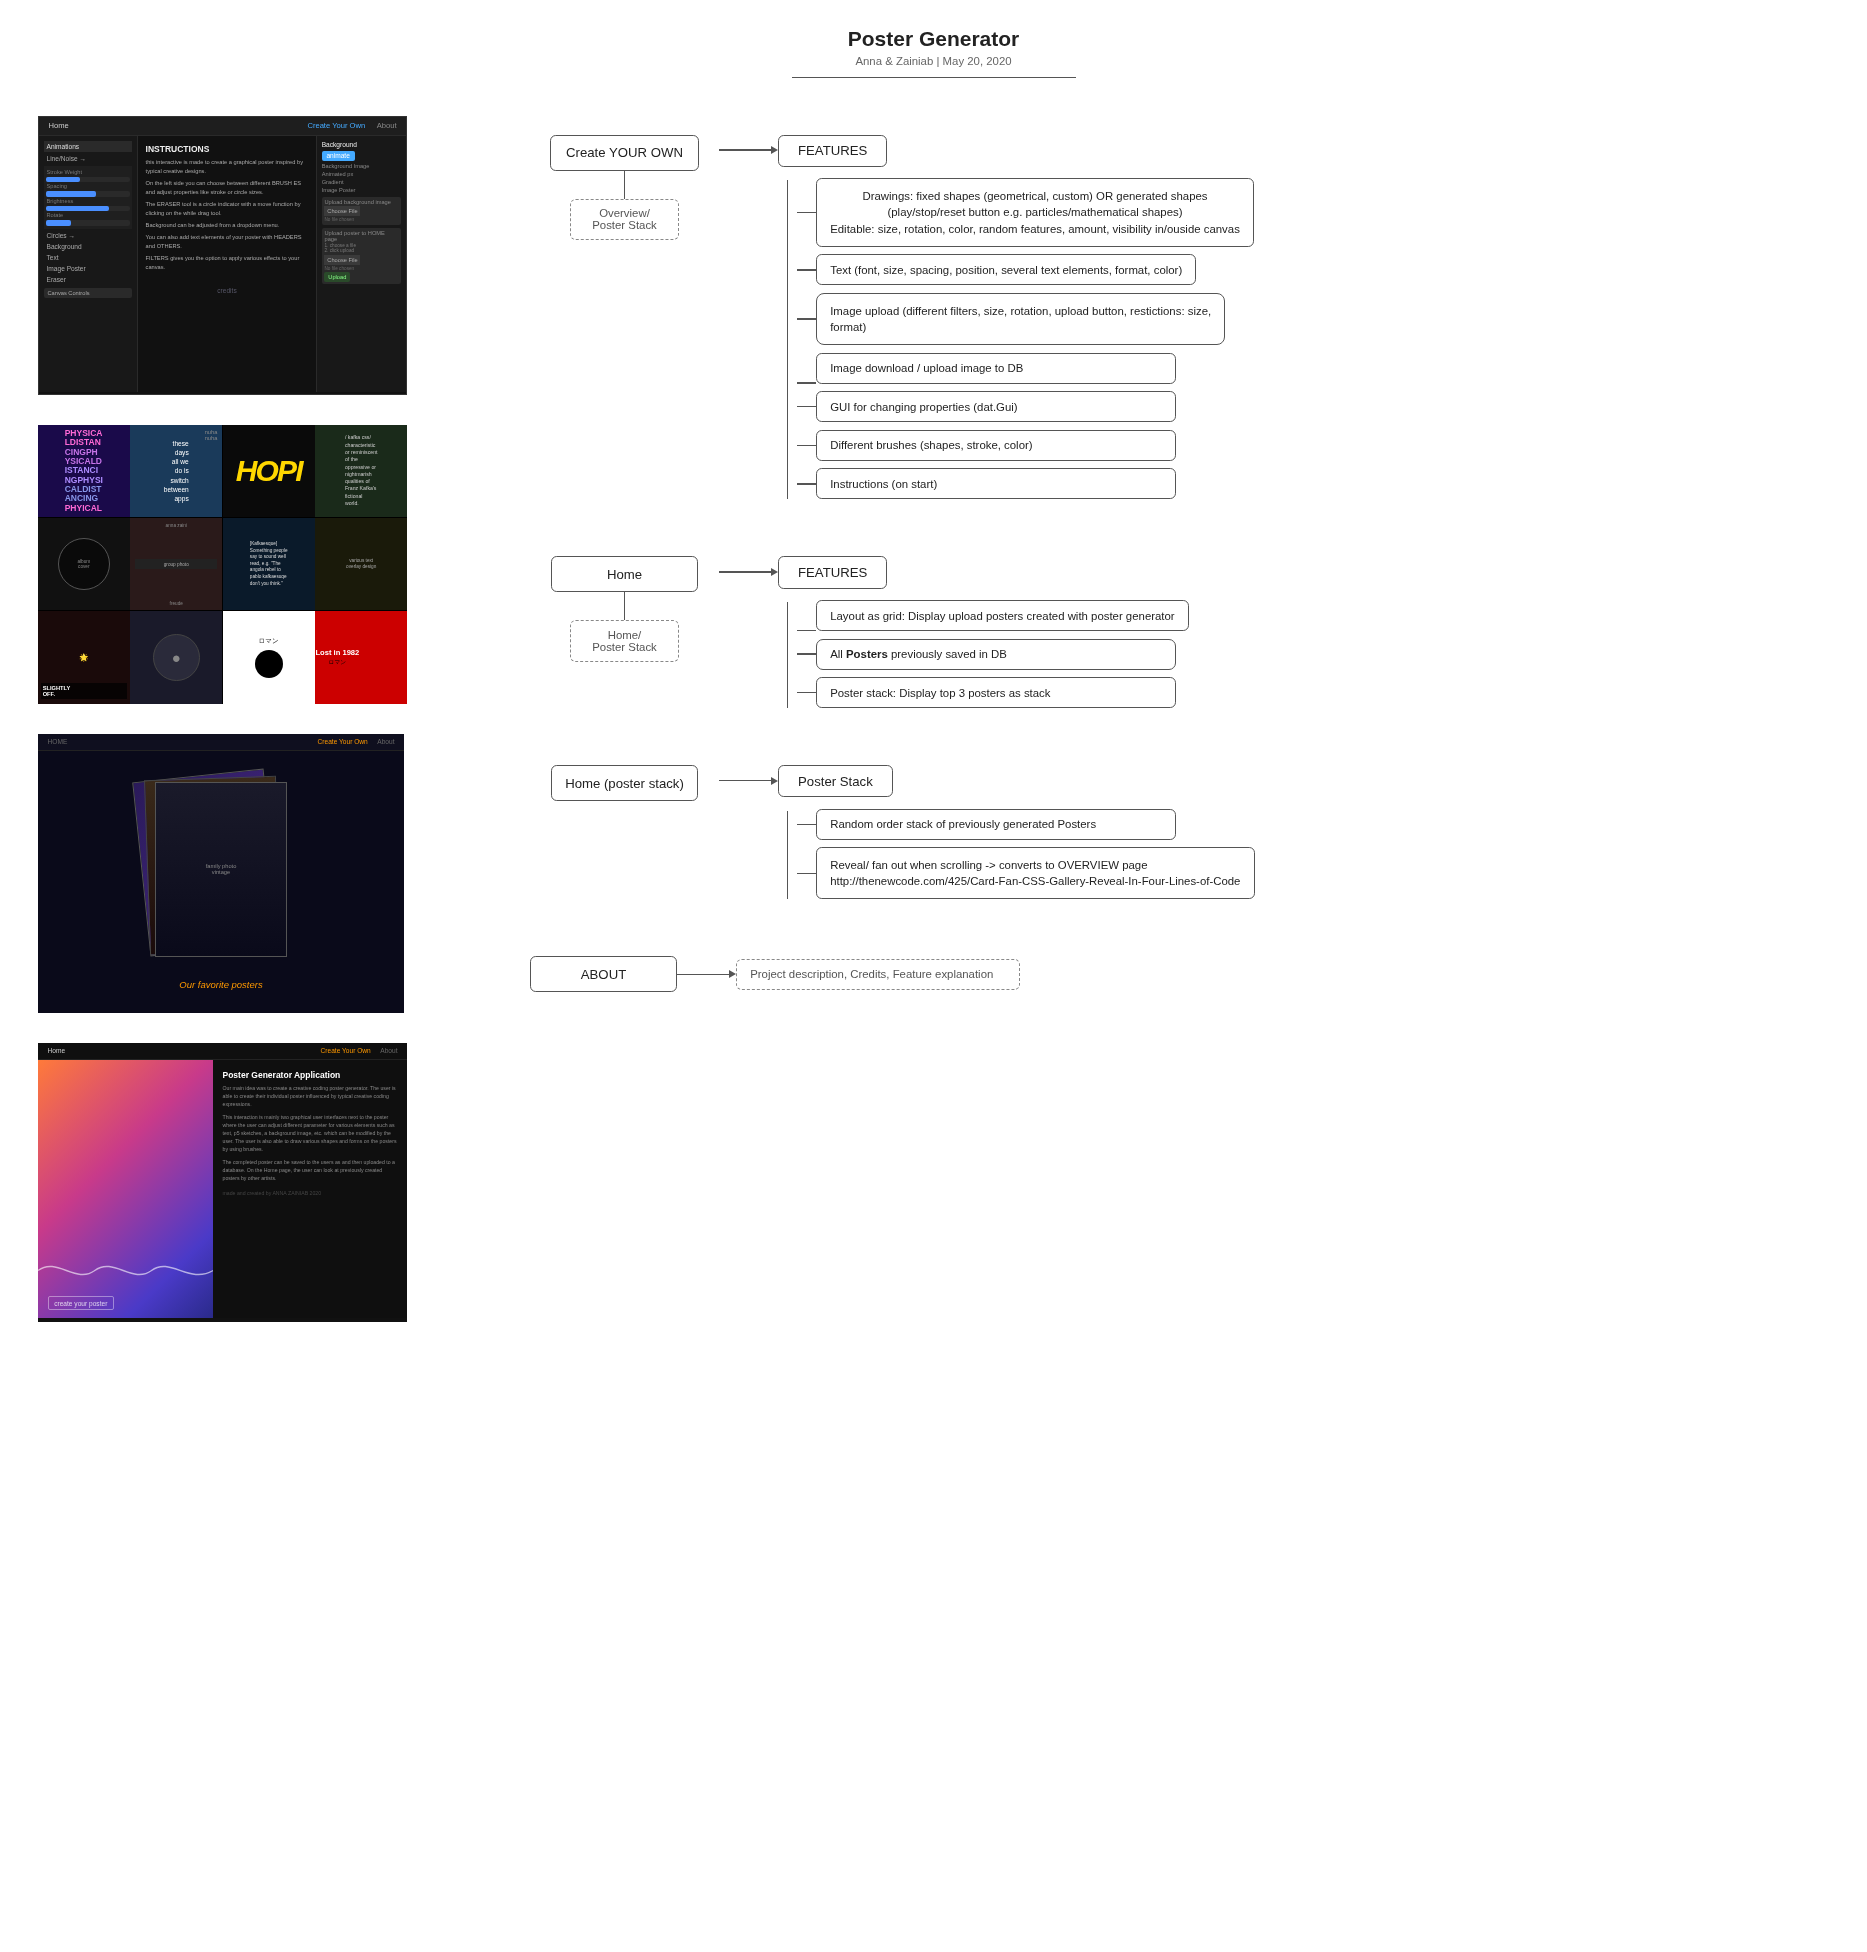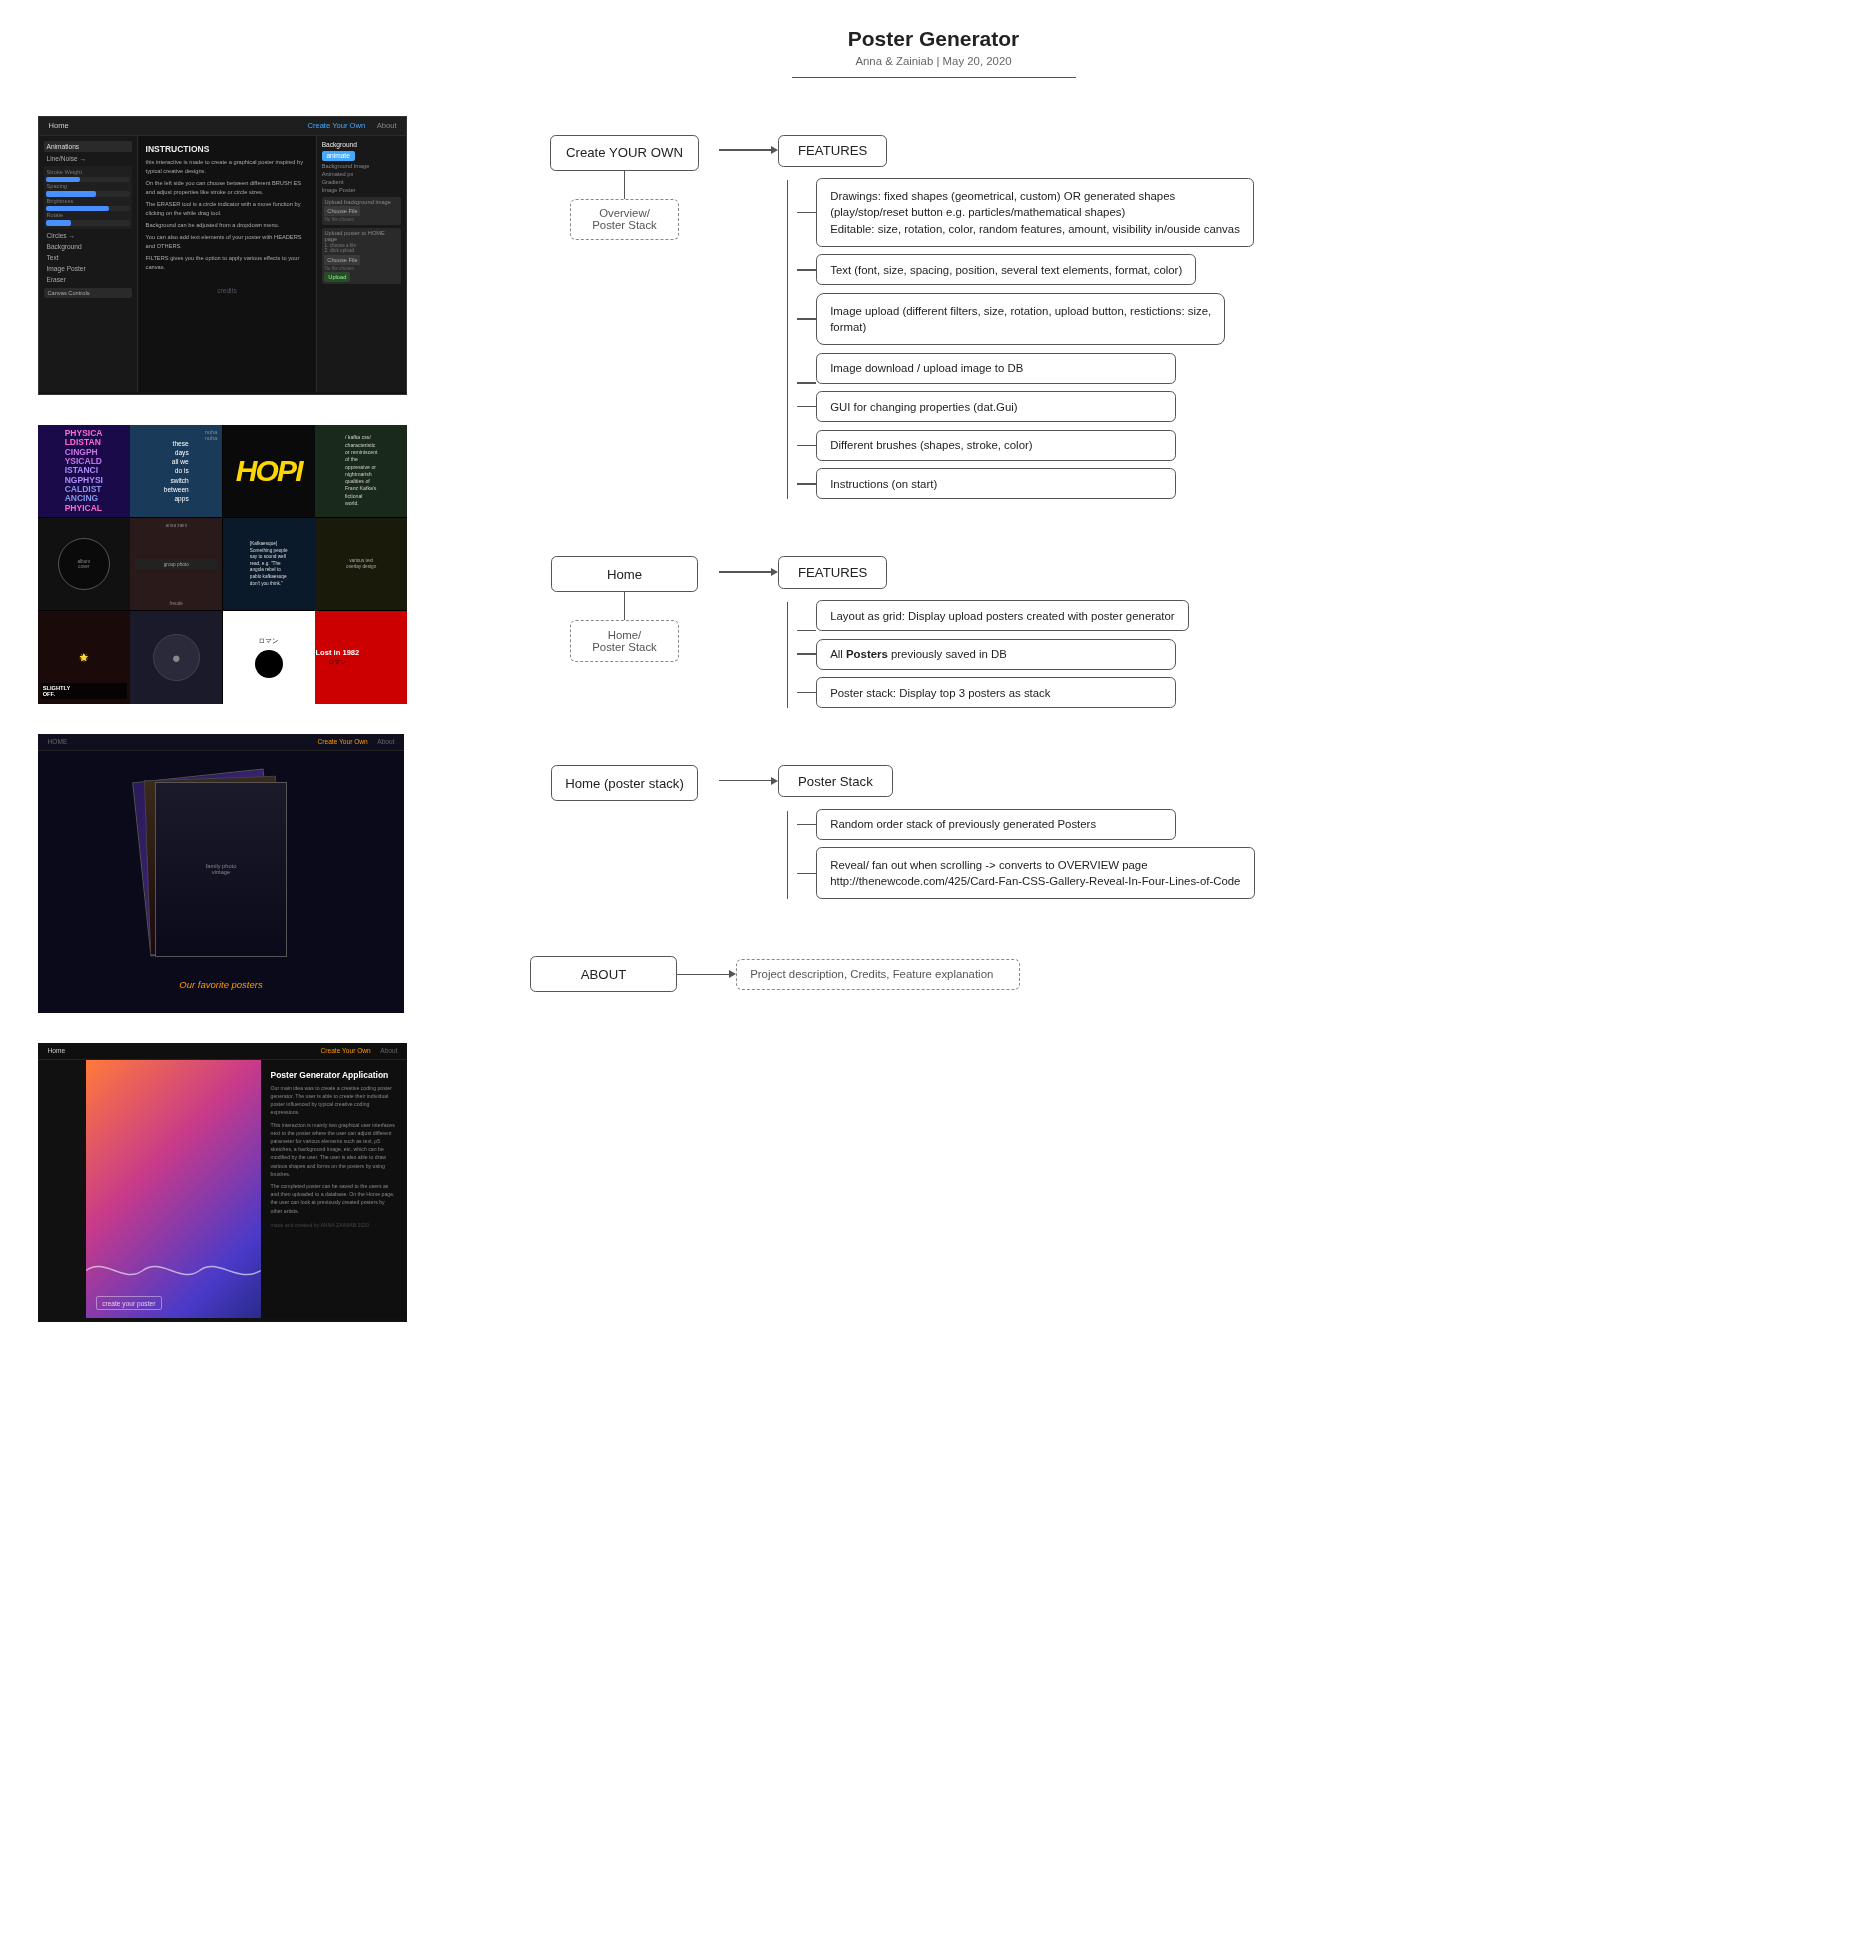--- a/index.html
+++ b/index.html
@@ -228,21 +228,21 @@
     </div>
 
     <div style="width:369px; height:279px; background:#111; overflow:hidden; font-family:Arial;">
       <div style="display:flex; justify-content:space-between; padding:4.7px 9.5px; font-size:6.6px; color:#666; border-bottom:0.9px solid #222; background:#0f0f0f;">
         <span style="color:#ccc;">Home</span>
         <div style="display:flex; gap:9.5px;">
           <span style="color:#f90;">Create Your Own</span>
           <span>About</span>
         </div>
       </div>
-      <div style="display:flex; height:calc(100% - 21px);padding-left:48px;">
+      <div style="display:flex; height:calc(100% - 21px);">
         <div style="width:175px; position:relative; overflow:hidden;">
           <div style="width:100%; height:100%; background:linear-gradient(135deg, #ff7a3a 0%, #c83a8a 40%, #4a3ac8 80%, #2a2a8a 100%); position:relative;">
 
             <svg style="position:absolute; bottom:24px; left:0; right:0; width:100%; height:47px;" viewBox="0 0 185 50" preserveAspectRatio="none">
               <path d="M0,25 C20,10 40,40 60,25 C80,10 100,40 120,25 C140,10 160,40 185,25" stroke="rgba(255,255,255,0.6)" stroke-width="1.5" fill="none"></path>
             </svg>
             <div style="position:absolute; bottom:7.6px; left:9.5px; font-size:6.6px; color:rgba(255,255,255,0.75); border:0.9px solid rgba(255,255,255,0.4); padding:2.8px 5.7px; border-radius:1.9px;">create your poster</div>
           </div>
         </div>
         <div style="flex:1; padding:9.5px; background:#0f0f0f; overflow:hidden;">
@@ -284,21 +284,21 @@
         <div style="border:1.4px solid #555; border-radius:5.7px; padding:7.6px 19px; font-size:13.2px; color:#222; background:#fff; display:inline-block; margin-bottom:11.4px;">FEATURES</div>
         
         <div style="display:flex; gap:0;">
 
           <div style="display:flex; flex-direction:column; align-items:center; width:19px; padding-top:1.9px; margin-right:0;">
             <div style="width:1.4px; flex:1; background:#555;"></div>
           </div>
 
           <div style="display:flex; flex-direction:column; gap:7.6px;">
 
-            <div style="display:flex; align-items:center;">
+            <div style="display:flex; align-items:center;text-align:center;">
               <div style="width:19px; height:1.4px; background:#555; flex-shrink:0;"></div>
               <div style="border:1.4px solid #555; border-radius:5.7px; padding:8.5px 13.2px; font-size:11.4px; color:#222; background:#fff; min-width:360px; max-width:492px; line-height:1.45;">
                 Drawings: fixed shapes (geometrical, custom) OR generated shapes<br>
                 (play/stop/reset button e.g. particles/mathematical shapes)<br>
                 Editable: size, rotation, color, random features, amount, visibility in/ouside canvas
               </div>
             </div>
 
             <div style="display:flex; align-items:center;">
               <div style="width:19px; height:1.4px; background:#555; flex-shrink:0;"></div>

